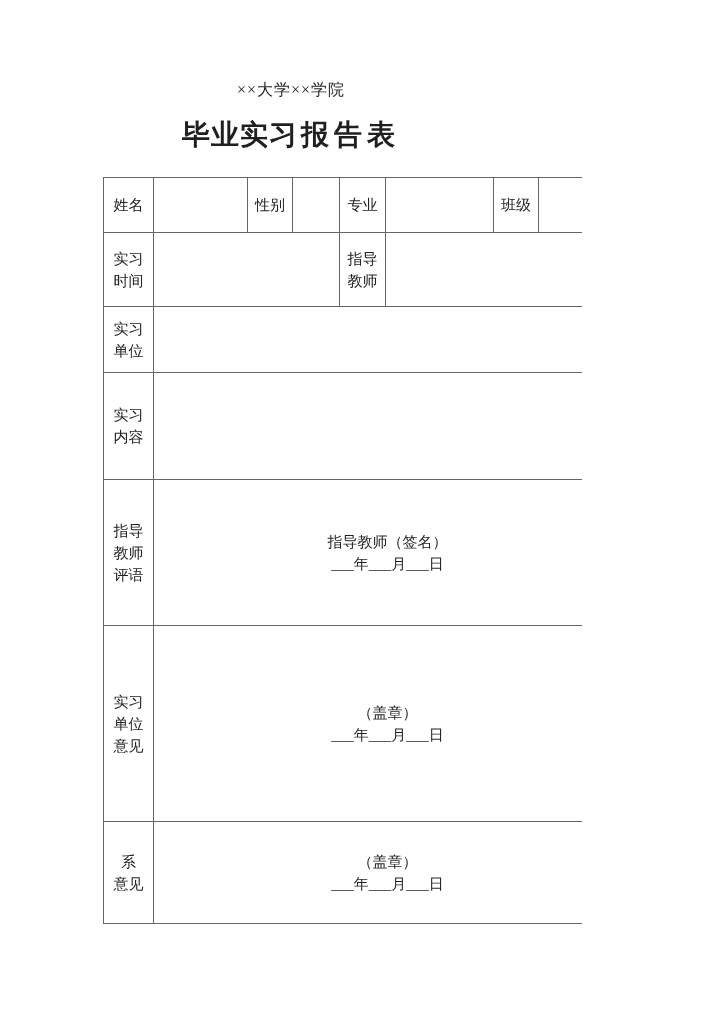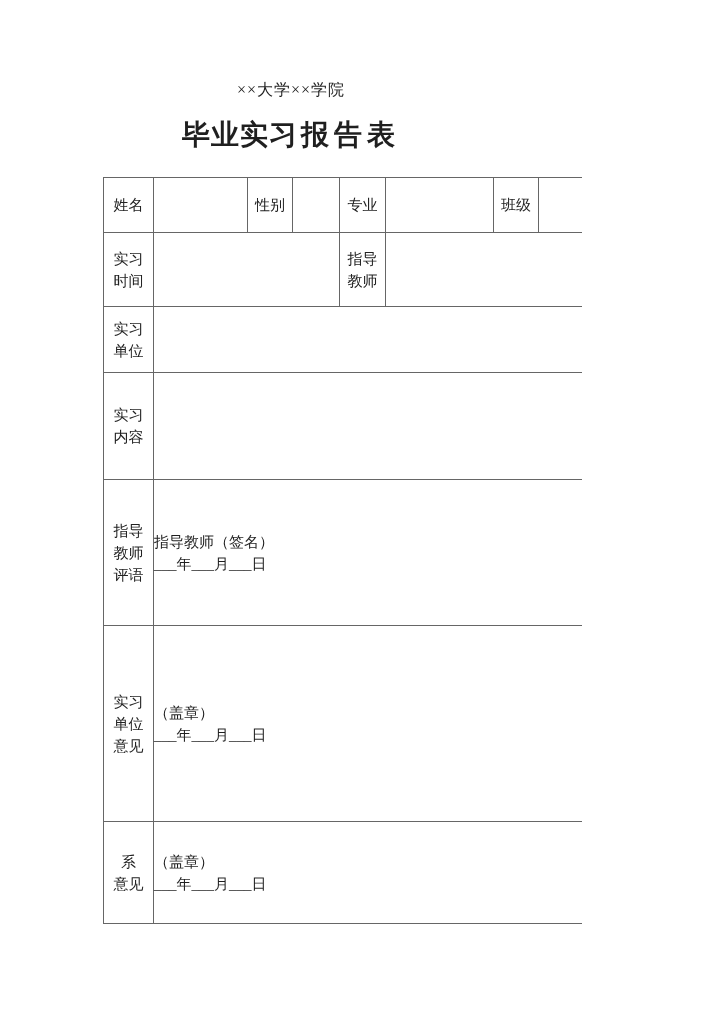--- a/index.html
+++ b/index.html
@@ -57,21 +57,21 @@
   td.label {
     text-align: center;
     white-space: pre-line;
     color: #222;
   }
   td.blank {
     background: #ffffff;
   }
   td.comment {
     vertical-align: bottom;
-    text-align: left;
+    text-align: center;
     padding-right: 9px;
   }
   .sig-line {
     white-space: pre;
   }
   tr.r1 { height: 55px; }
   tr.r2 { height: 74px; }
   tr.r3 { height: 66px; }
   tr.r4 { height: 107px; }
   tr.r5 { height: 146px; }

